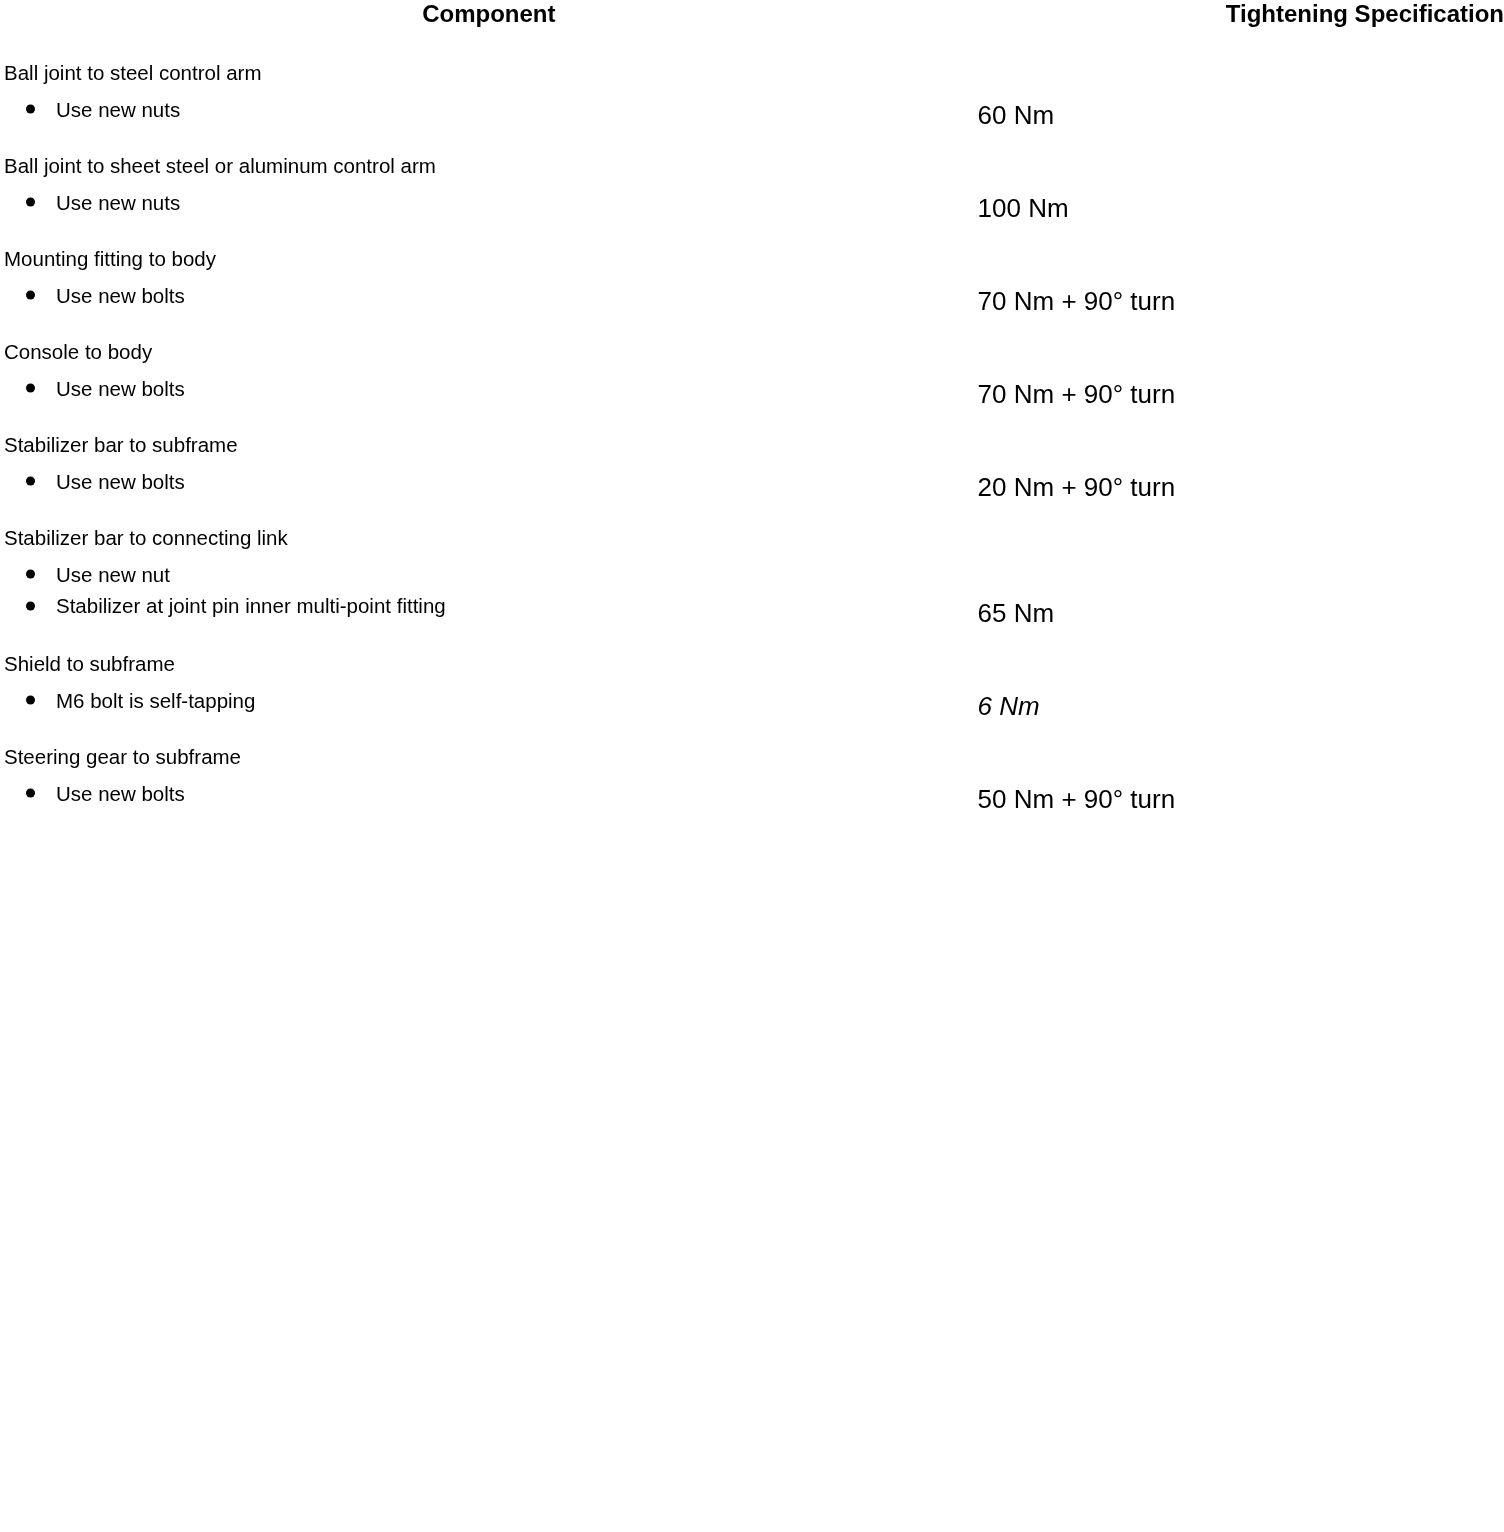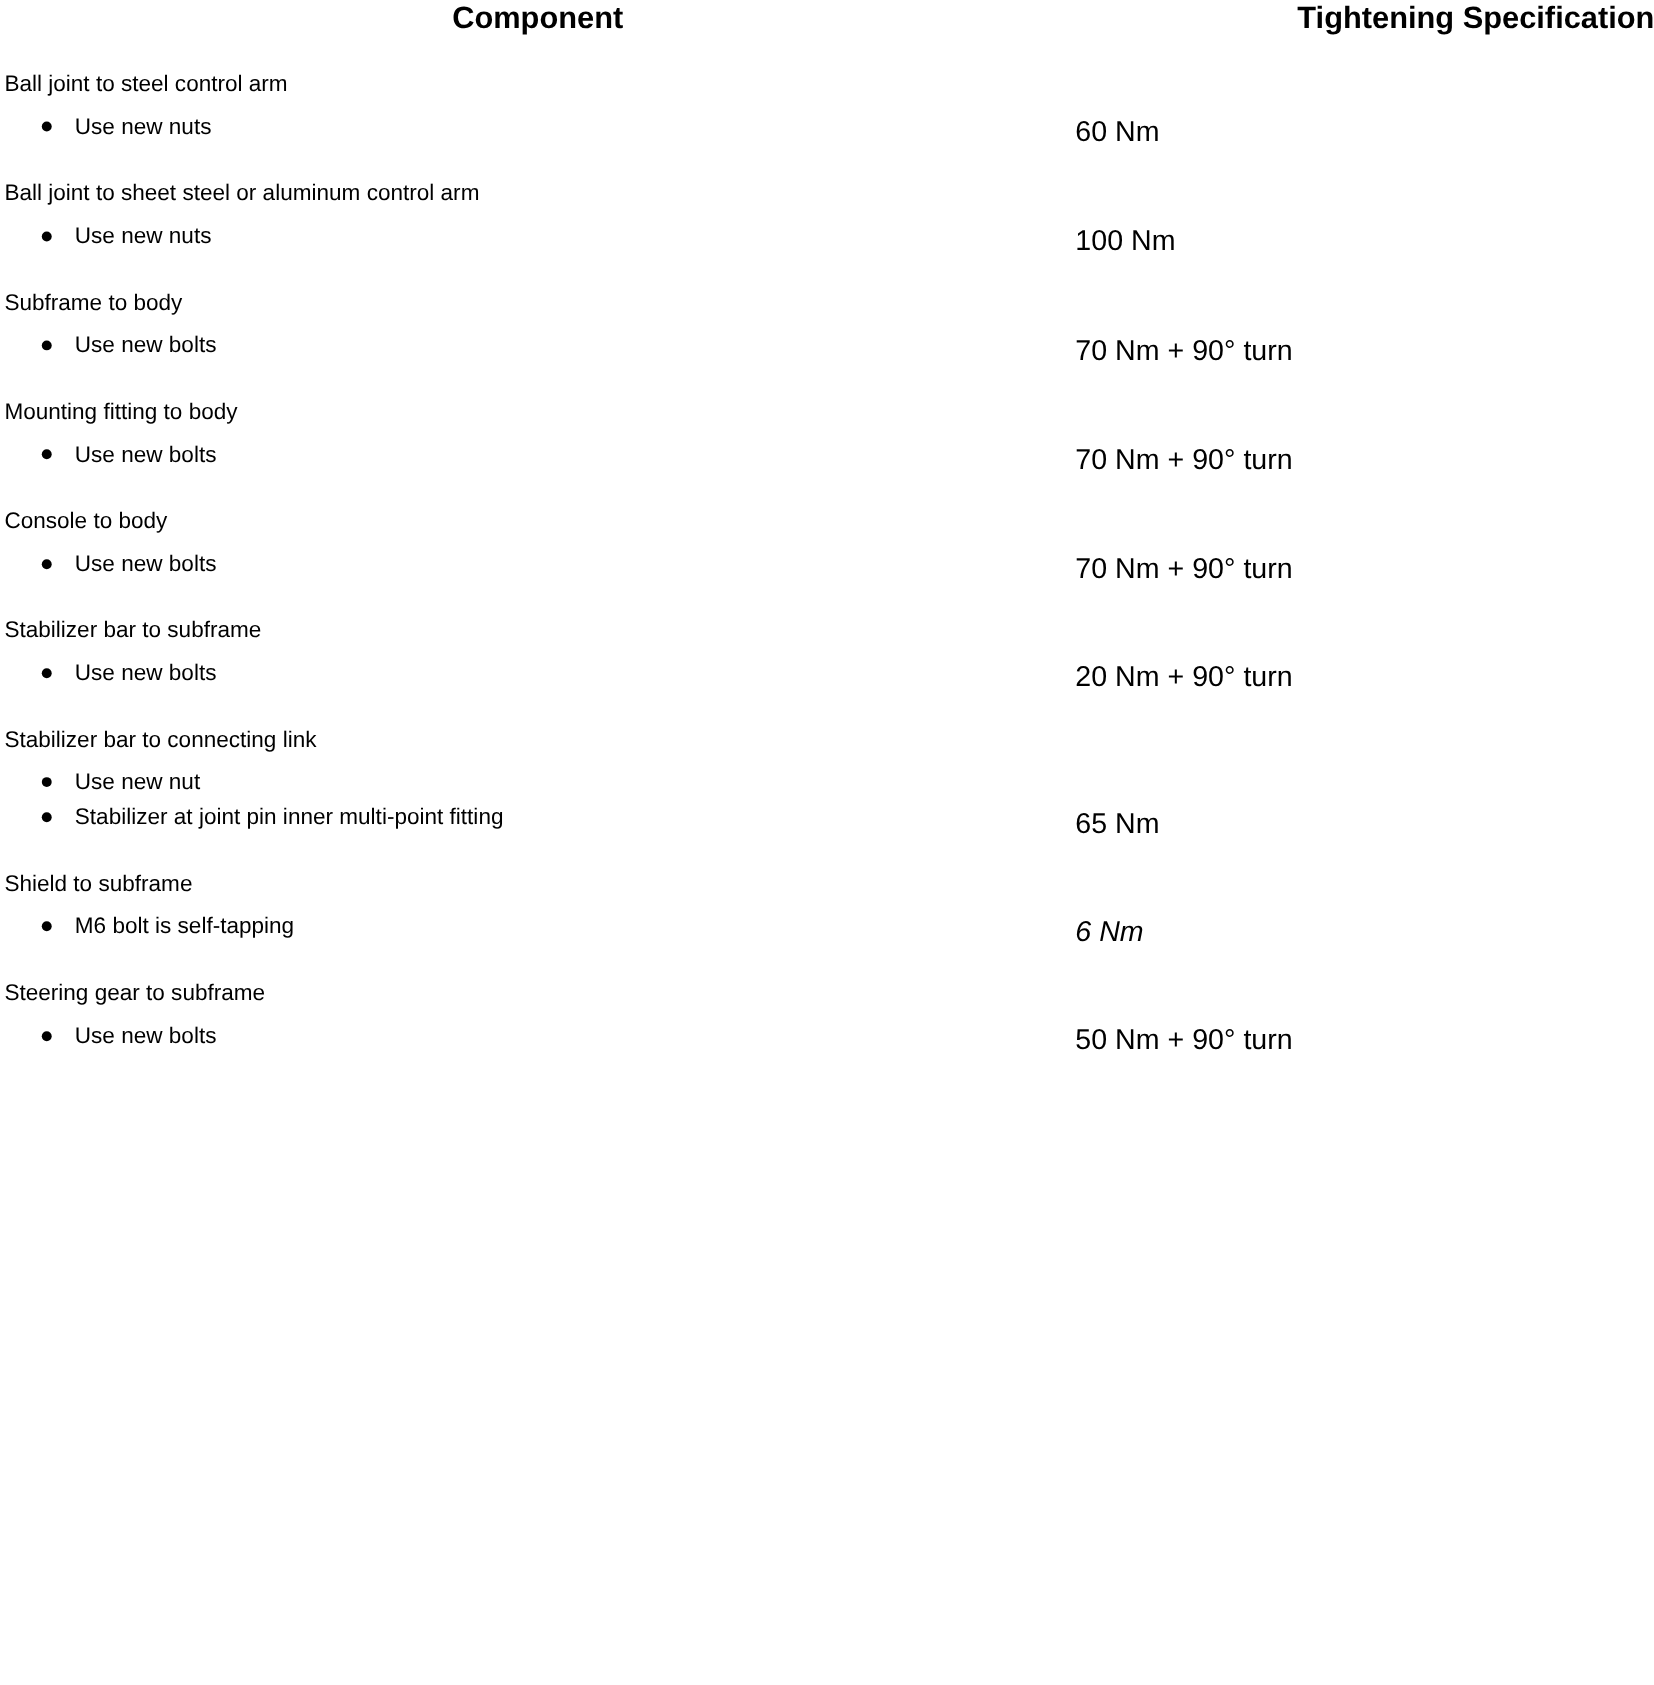--- a/index.html
+++ b/index.html
@@ -22,21 +22,21 @@
   }
   table.spec-table {
     width: 100%;
     border-collapse: collapse;
     table-layout: fixed;
   }
   col.c-component { width: 65%; }
   col.c-spec { width: 35%; }
 
   thead th {
-    font-size: 28px;
+    font-size: 24px;
     font-weight: bold;
     text-align: center;
     padding: 0 0 10px 0;
     vertical-align: top;
     margin-left: 24px;
   }
   thead th.h-component { text-align: center; }
   thead th.h-spec { text-align: right; }
 
   tbody td {
@@ -49,21 +49,21 @@
     padding-top: 22px;
   }
   .comp-title {
     font-size: 20.5px;
     line-height: 1.25;
     margin-bottom: 10px;
     white-space: nowrap;
   }
   ul.notes {
     list-style: none;
-    margin: 12px;
+    margin: 0;
     padding: 0;
   }
   ul.notes li {
     position: relative;
     font-size: 20.5px;
     line-height: 1.35;
     padding-left: 52px;
     margin-bottom: 4px;
     white-space: nowrap;
   }
@@ -128,33 +128,20 @@
               </ul>
             </div>
           </td>
           <td>
             <div class="spec-cell" style="padding-top: 62px;">100 Nm</div>
           </td>
         </tr>
         <tr class="spec-row">
           <td>
             <div class="comp-cell">
-              <div class="comp-title">Subframe to body</div>
-              <ul class="notes">
-                <li><span class="bullet"></span><span>Use new bolts</span></li>
-              </ul>
-            </div>
-          </td>
-          <td>
-            <div class="spec-cell" style="padding-top: 62px;">70 Nm + 90° turn</div>
-          </td>
-        </tr>
-        <tr class="spec-row">
-          <td>
-            <div class="comp-cell">
               <div class="comp-title">Mounting fitting to body</div>
               <ul class="notes">
                 <li><span class="bullet"></span><span>Use new bolts</span></li>
               </ul>
             </div>
           </td>
           <td>
             <div class="spec-cell" style="padding-top: 62px;">70 Nm + 90° turn</div>
           </td>
         </tr>

